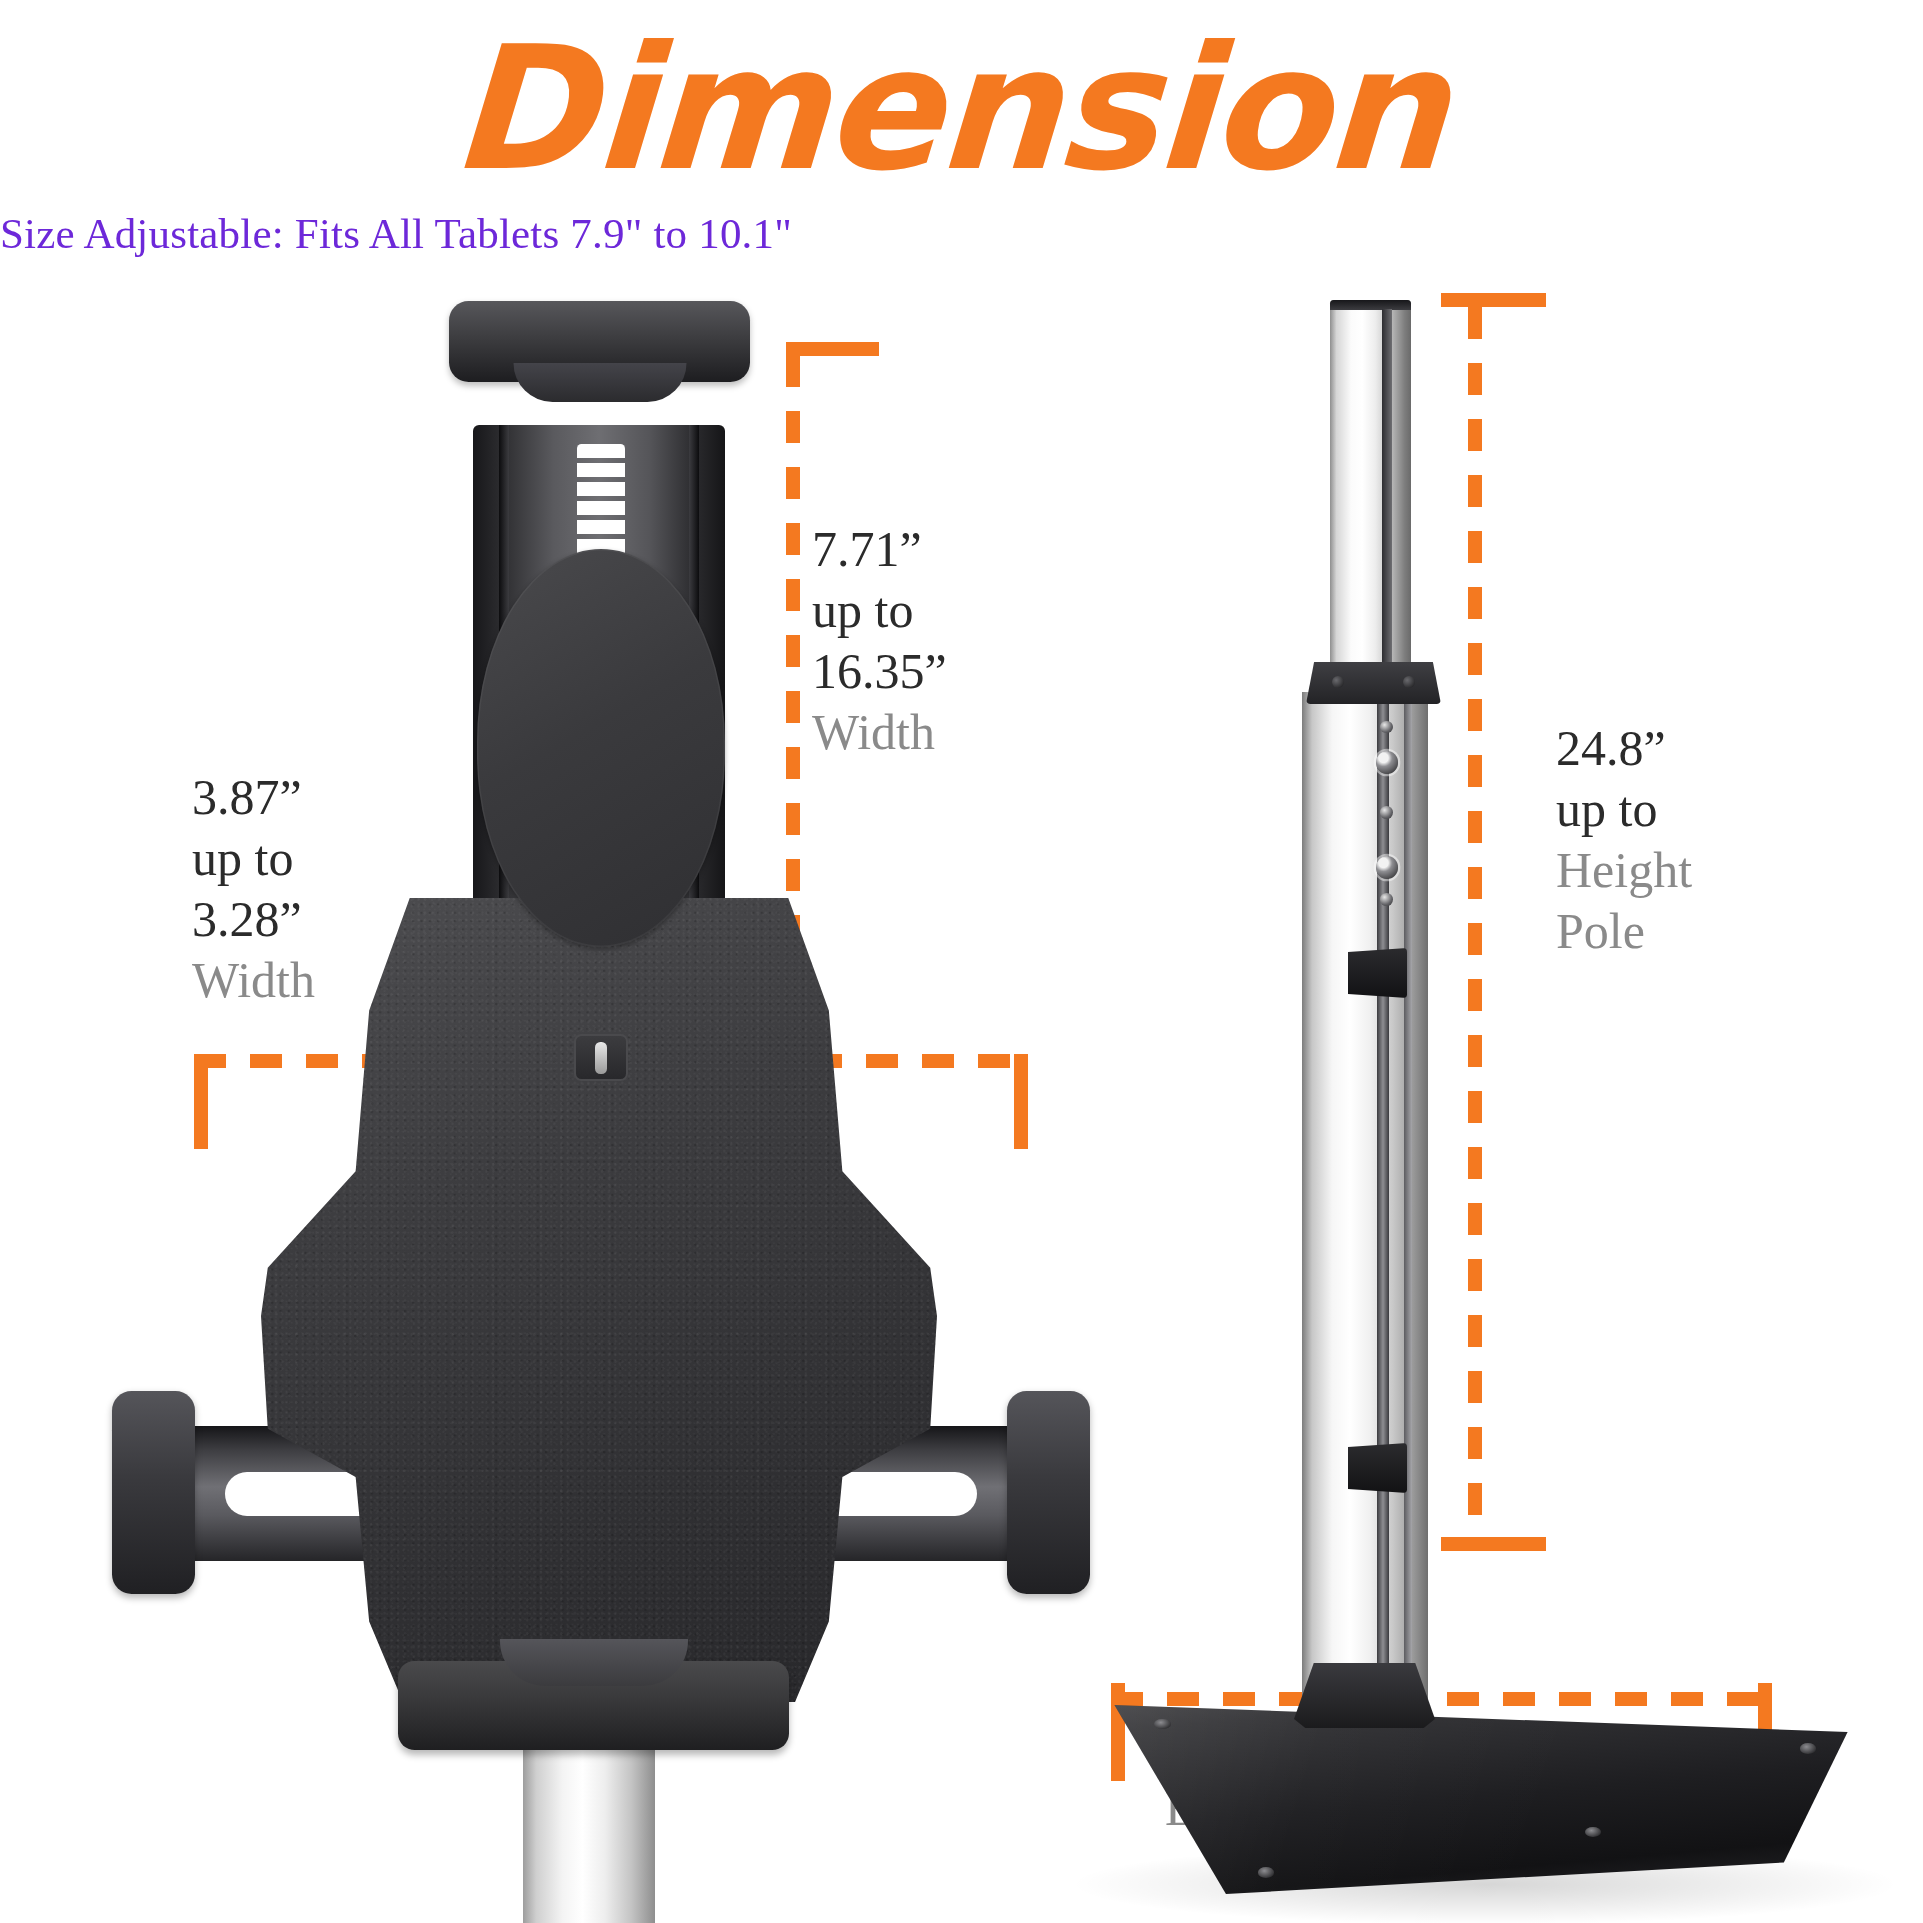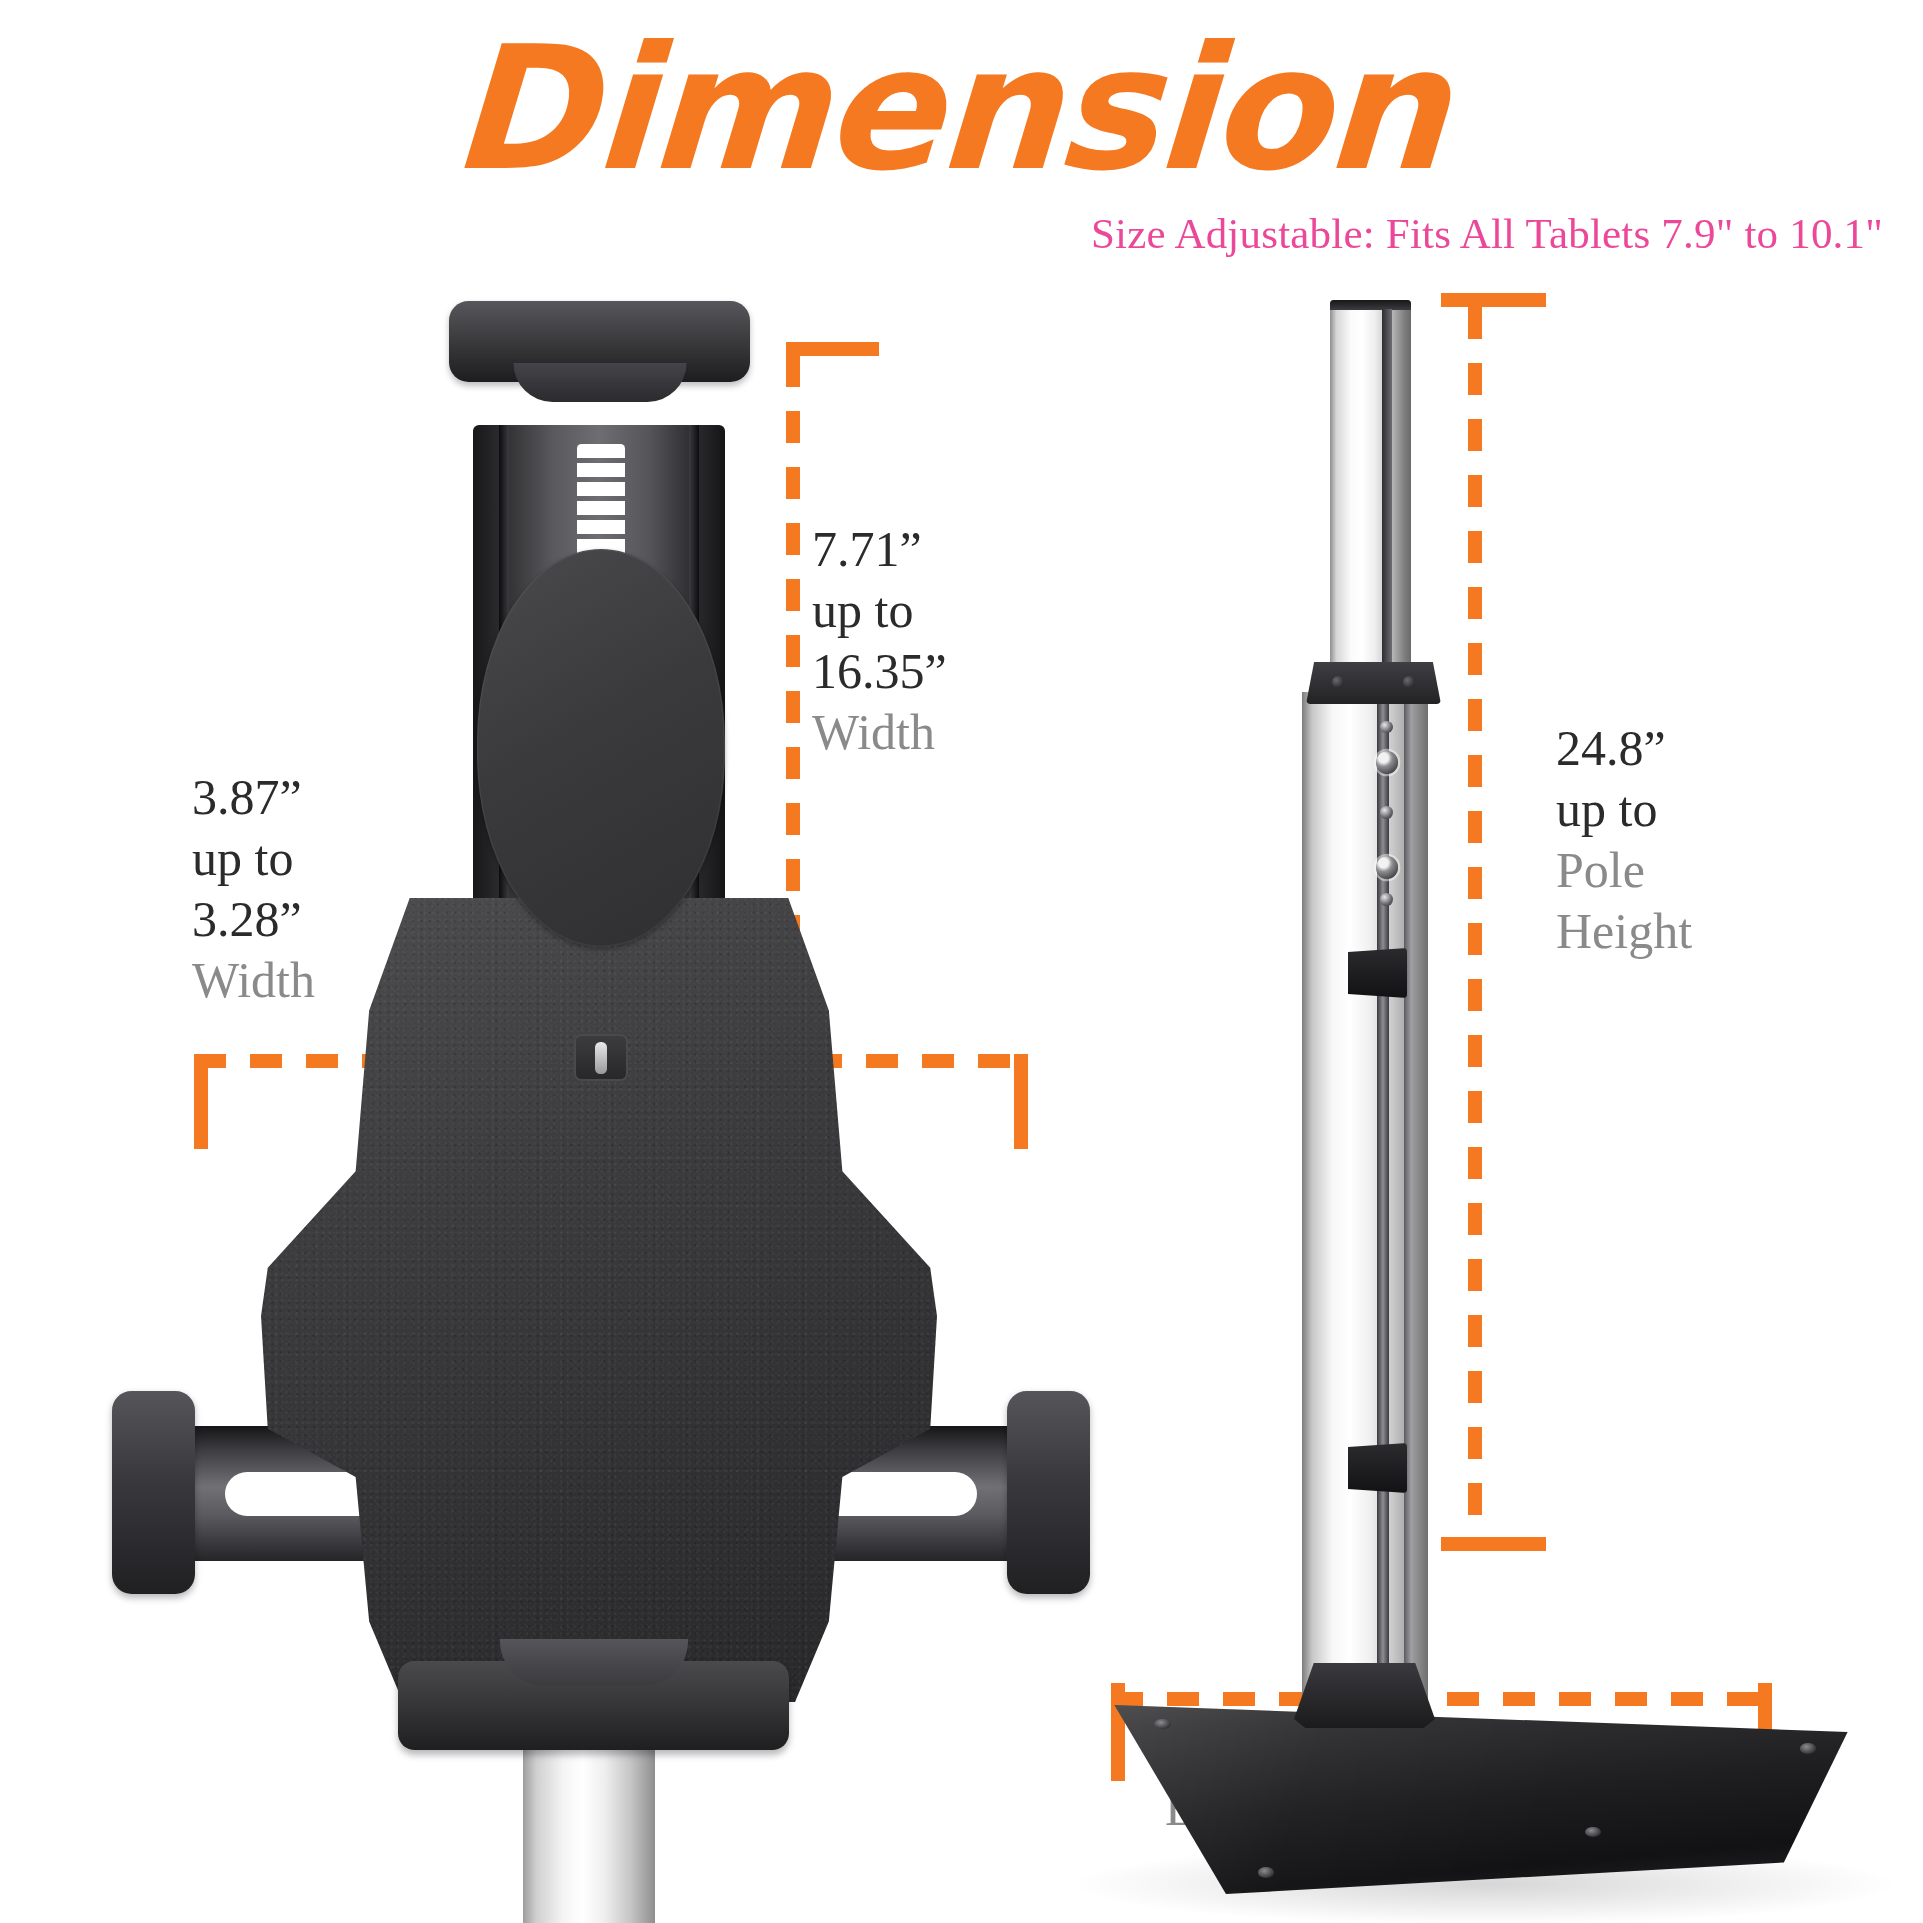--- a/index.html
+++ b/index.html
@@ -16,23 +16,23 @@
   .title {
     font-family: "DejaVu Sans", sans-serif;
     font-size: 171px; line-height: 1.0;
     font-style: italic; font-weight: 700;
     color: #F47920;
     letter-spacing: -3px;
     transform: skewX(-6deg);
     display:inline-block;
   }
   .subtitle {
-    position:absolute; left:0; top:209px; width:1883px; text-align:right;
+    position:absolute; left:0; top:209px; width:1883px; text-align:left;
     font-family:"Liberation Serif", serif;
-    font-size:43px; color:#ec4899; letter-spacing:0.2px;
+    font-size:43px; color:#6d28d9; letter-spacing:0.2px;
   }
 
   
   .dim-block { position:absolute; text-align:left; line-height:1.22; }
   .dim-num { font-size:50px; color:#2b2b2b; white-space:nowrap; }
   .dim-mid { font-size:50px; color:#2b2b2b; white-space:nowrap; }
   .dim-lab { font-size:50px; color:#8a8a8a; white-space:nowrap; }
 
   #length-text { left:812px; top:519px; width:316px; }
   #width-text  { left:192px;  top:767px; width:301px; }
@@ -350,22 +350,22 @@
 
   <div>
     <div class="solid-h" style="left:1441px; top:293px; width:105px;"></div>
     <div class="v-dash" style="left:1468px; top:307px; height:1244px;"></div>
     <div class="solid-h" style="left:1441px; top:1537px; width:105px;"></div>
   </div>
 
   <div class="dim-block" id="pole-text">
     <div class="dim-num">24.8”</div>
     <div class="dim-mid">up to</div>
+    <div class="dim-lab">Height</div>
     <div class="dim-lab">Pole</div>
-    <div class="dim-lab">Height</div>
   </div>
 
   <div>
     <div class="solid-v" style="left:1111px; top:1683px; height:98px;"></div>
     <div class="h-dash" style="left:1111px; top:1692px; width:661px;"></div>
     <div class="solid-v" style="left:1758px; top:1683px; height:98px;"></div>
   </div>
 
   <div class="dim-block" id="base-text">
     <div class="dim-num">13.6” x 17.4</div>

